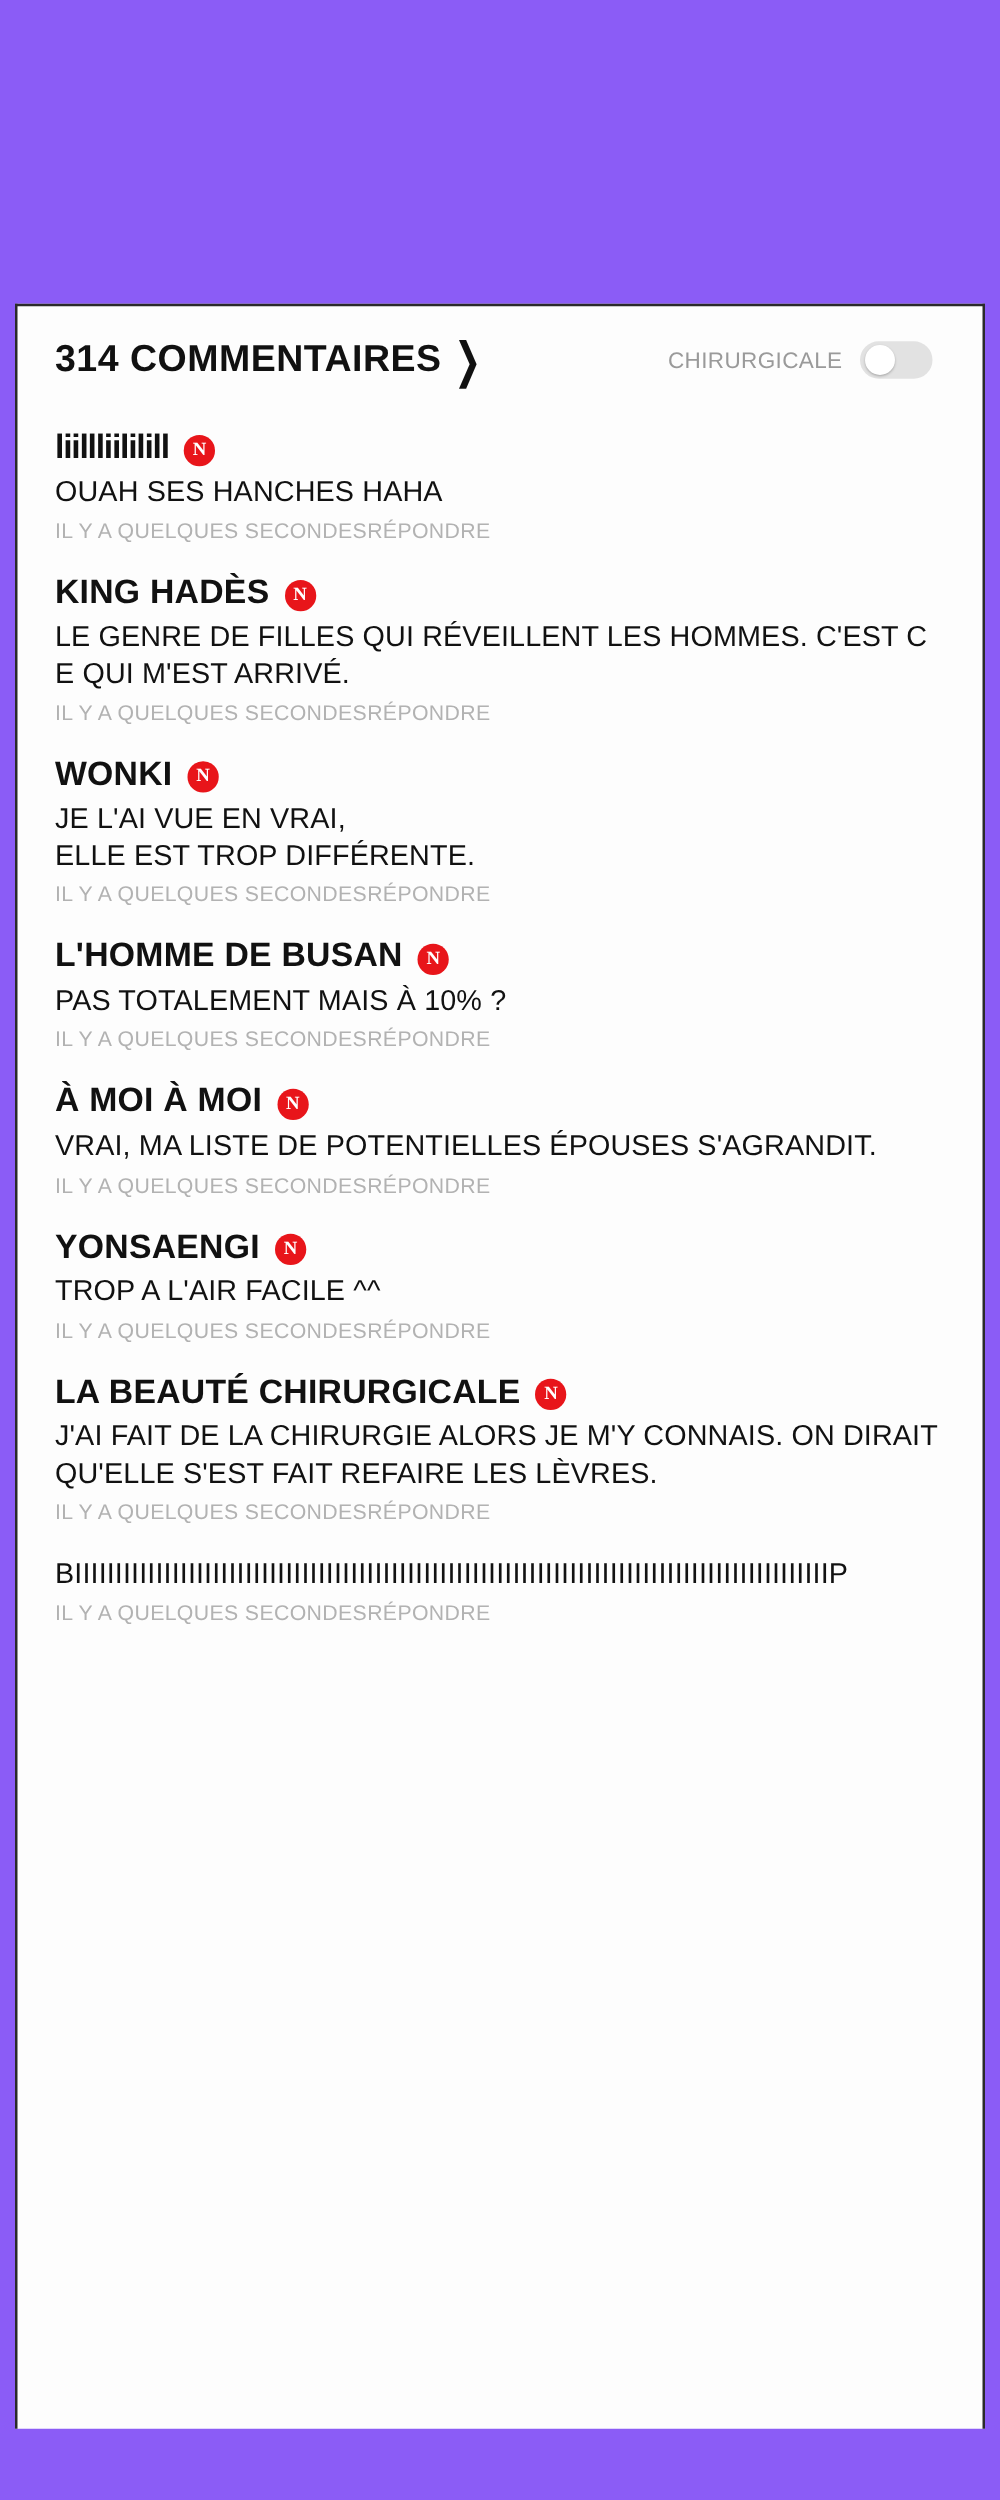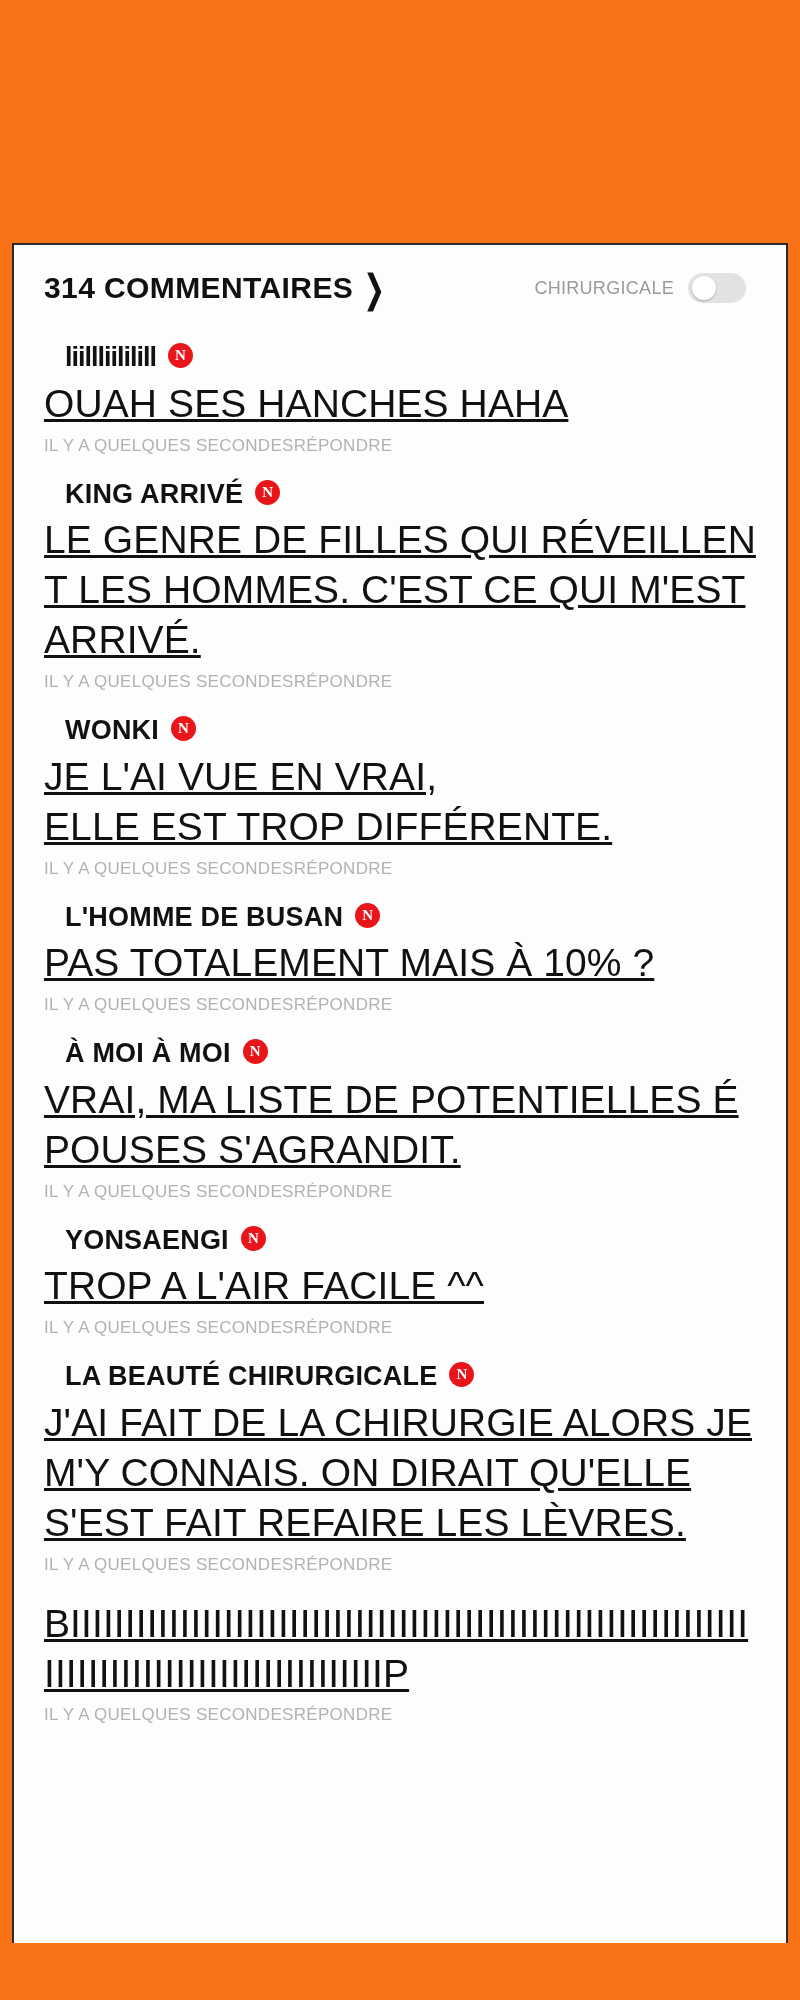--- a/index.html
+++ b/index.html
@@ -6,21 +6,21 @@
   html, body {
     width: 800px;
     height: 2000px;
     background: #ffffff;
     font-family: "Liberation Sans", sans-serif;
   }
   .page {
     position: relative;
     width: 800px;
     height: 2000px;
-    background: #f97316;
+    background: #8b5cf6;
     overflow: hidden;
   }
   .panel {
     position: absolute;
     left: 12px;
     top: 243px;
     width: 776px;
     height: 1700px;
     background: #fdfdfd;
     border: 2px solid #2a2a2a;
@@ -82,24 +82,23 @@
     height: 24px;
     border-radius: 50%;
     background: #ffffff;
     box-shadow: 0 1px 2px rgba(0,0,0,0.25);
   }
 
   
   .comment { margin-bottom: 24px; }
   .cmt-author-row {
     display: flex;
-    align-items: flex-start;
+    align-items: flex-end;
     gap: 12px;
     margin-bottom: 6px;
-    margin-left: 21px;
   }
   .cmt-author {
     font-size: 27px;
     font-weight: bold;
     color: #111;
     letter-spacing: 0.2px;
     line-height: 1.1;
   }
   .badge {
     flex: none;
@@ -110,27 +109,26 @@
     color: #ffffff;
     font-size: 15px;
     font-weight: bold;
     display: flex;
     align-items: center;
     justify-content: center;
     line-height: 1;
     font-family: "Liberation Serif", serif;
   }
   .cmt-body {
-    font-size: 39px;
+    font-size: 23px;
     color: #111;
     line-height: 1.28;
     letter-spacing: 0.1px;
     white-space: pre-line;
     word-break: break-all;
-    text-decoration: underline;
   }
   .cmt-meta {
     display: flex;
     margin-top: 7px;
   }
   .cmt-time, .cmt-reply {
     font-size: 17px;
     color: #b2b2b2;
     letter-spacing: 0.3px;
     white-space: nowrap;
@@ -181,21 +179,21 @@
       </div>
       <div class="cmt-body">OUAH SES HANCHES HAHA</div>
       <div class="cmt-meta">
         <span class="cmt-time">IL Y A QUELQUES SECONDES</span>
         <span class="cmt-reply">RÉPONDRE</span>
       </div>
     </div>
 
     <div class="comment">
       <div class="cmt-author-row">
-        <span class="cmt-author">KING ARRIVÉ</span>
+        <span class="cmt-author">KING HADÈS</span>
         <span class="badge">N</span>
       </div>
       <div class="cmt-body">LE GENRE DE FILLES QUI RÉVEILLENT LES HOMMES. C'EST CE QUI M'EST ARRIVÉ.</div>
       <div class="cmt-meta">
         <span class="cmt-time">IL Y A QUELQUES SECONDES</span>
         <span class="cmt-reply">RÉPONDRE</span>
       </div>
     </div>
 
     <div class="comment">

